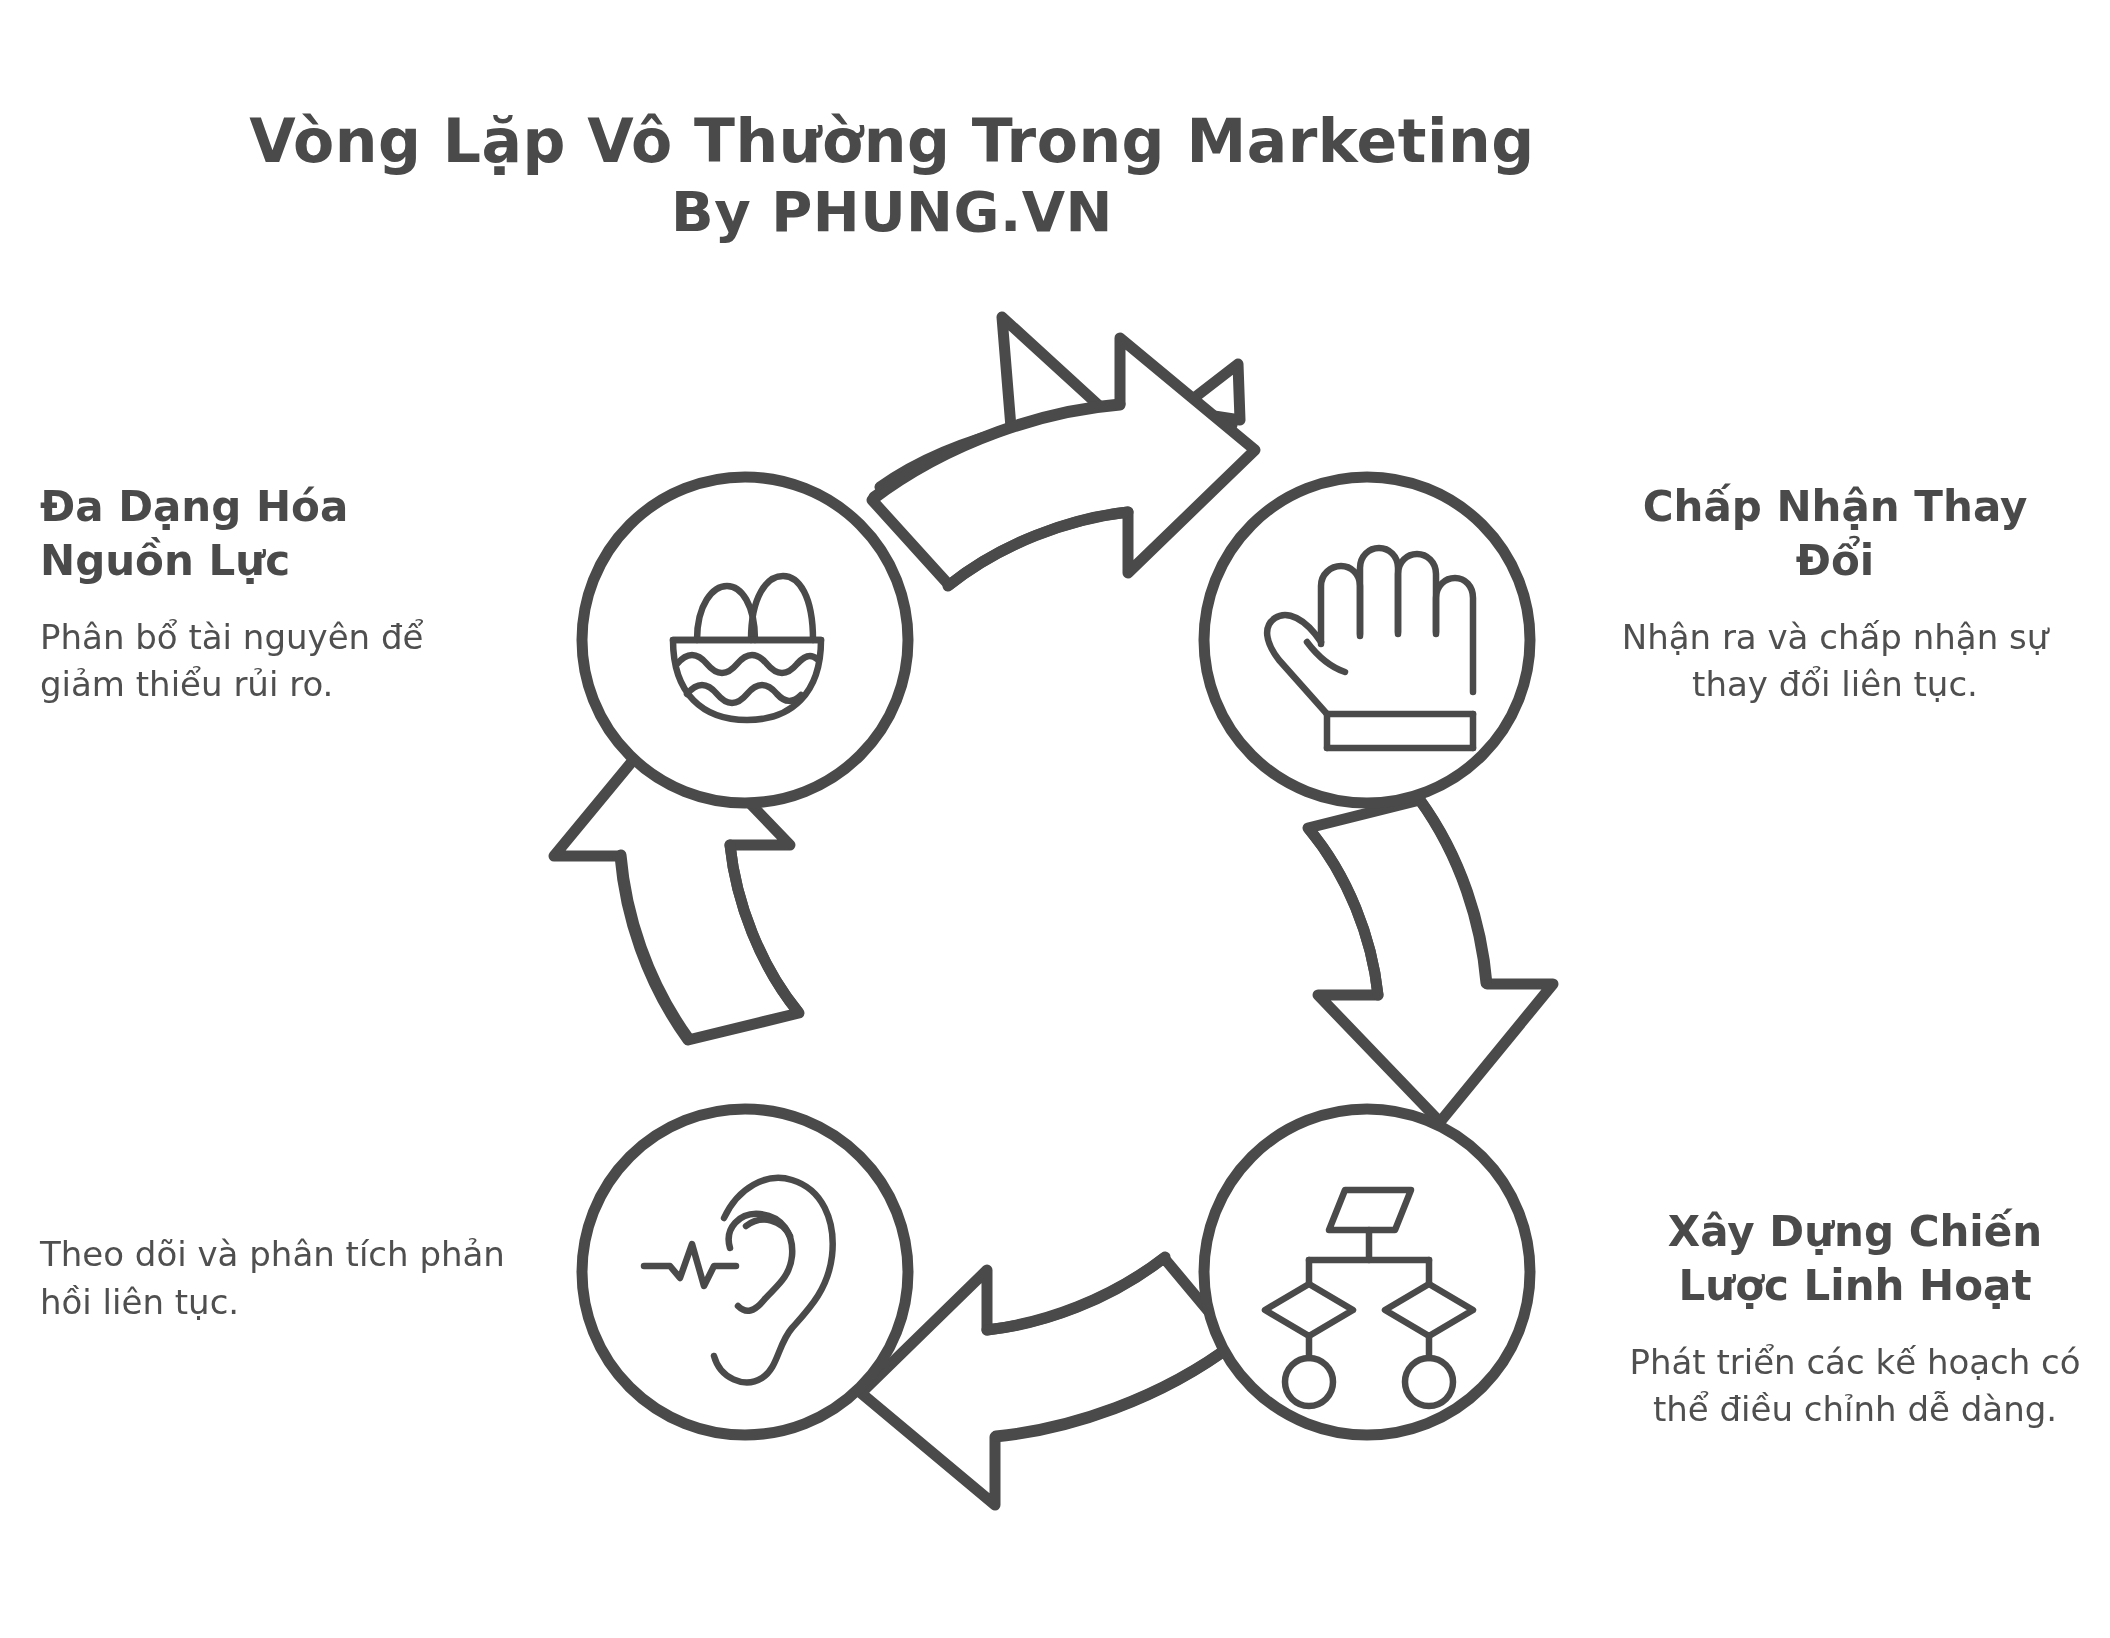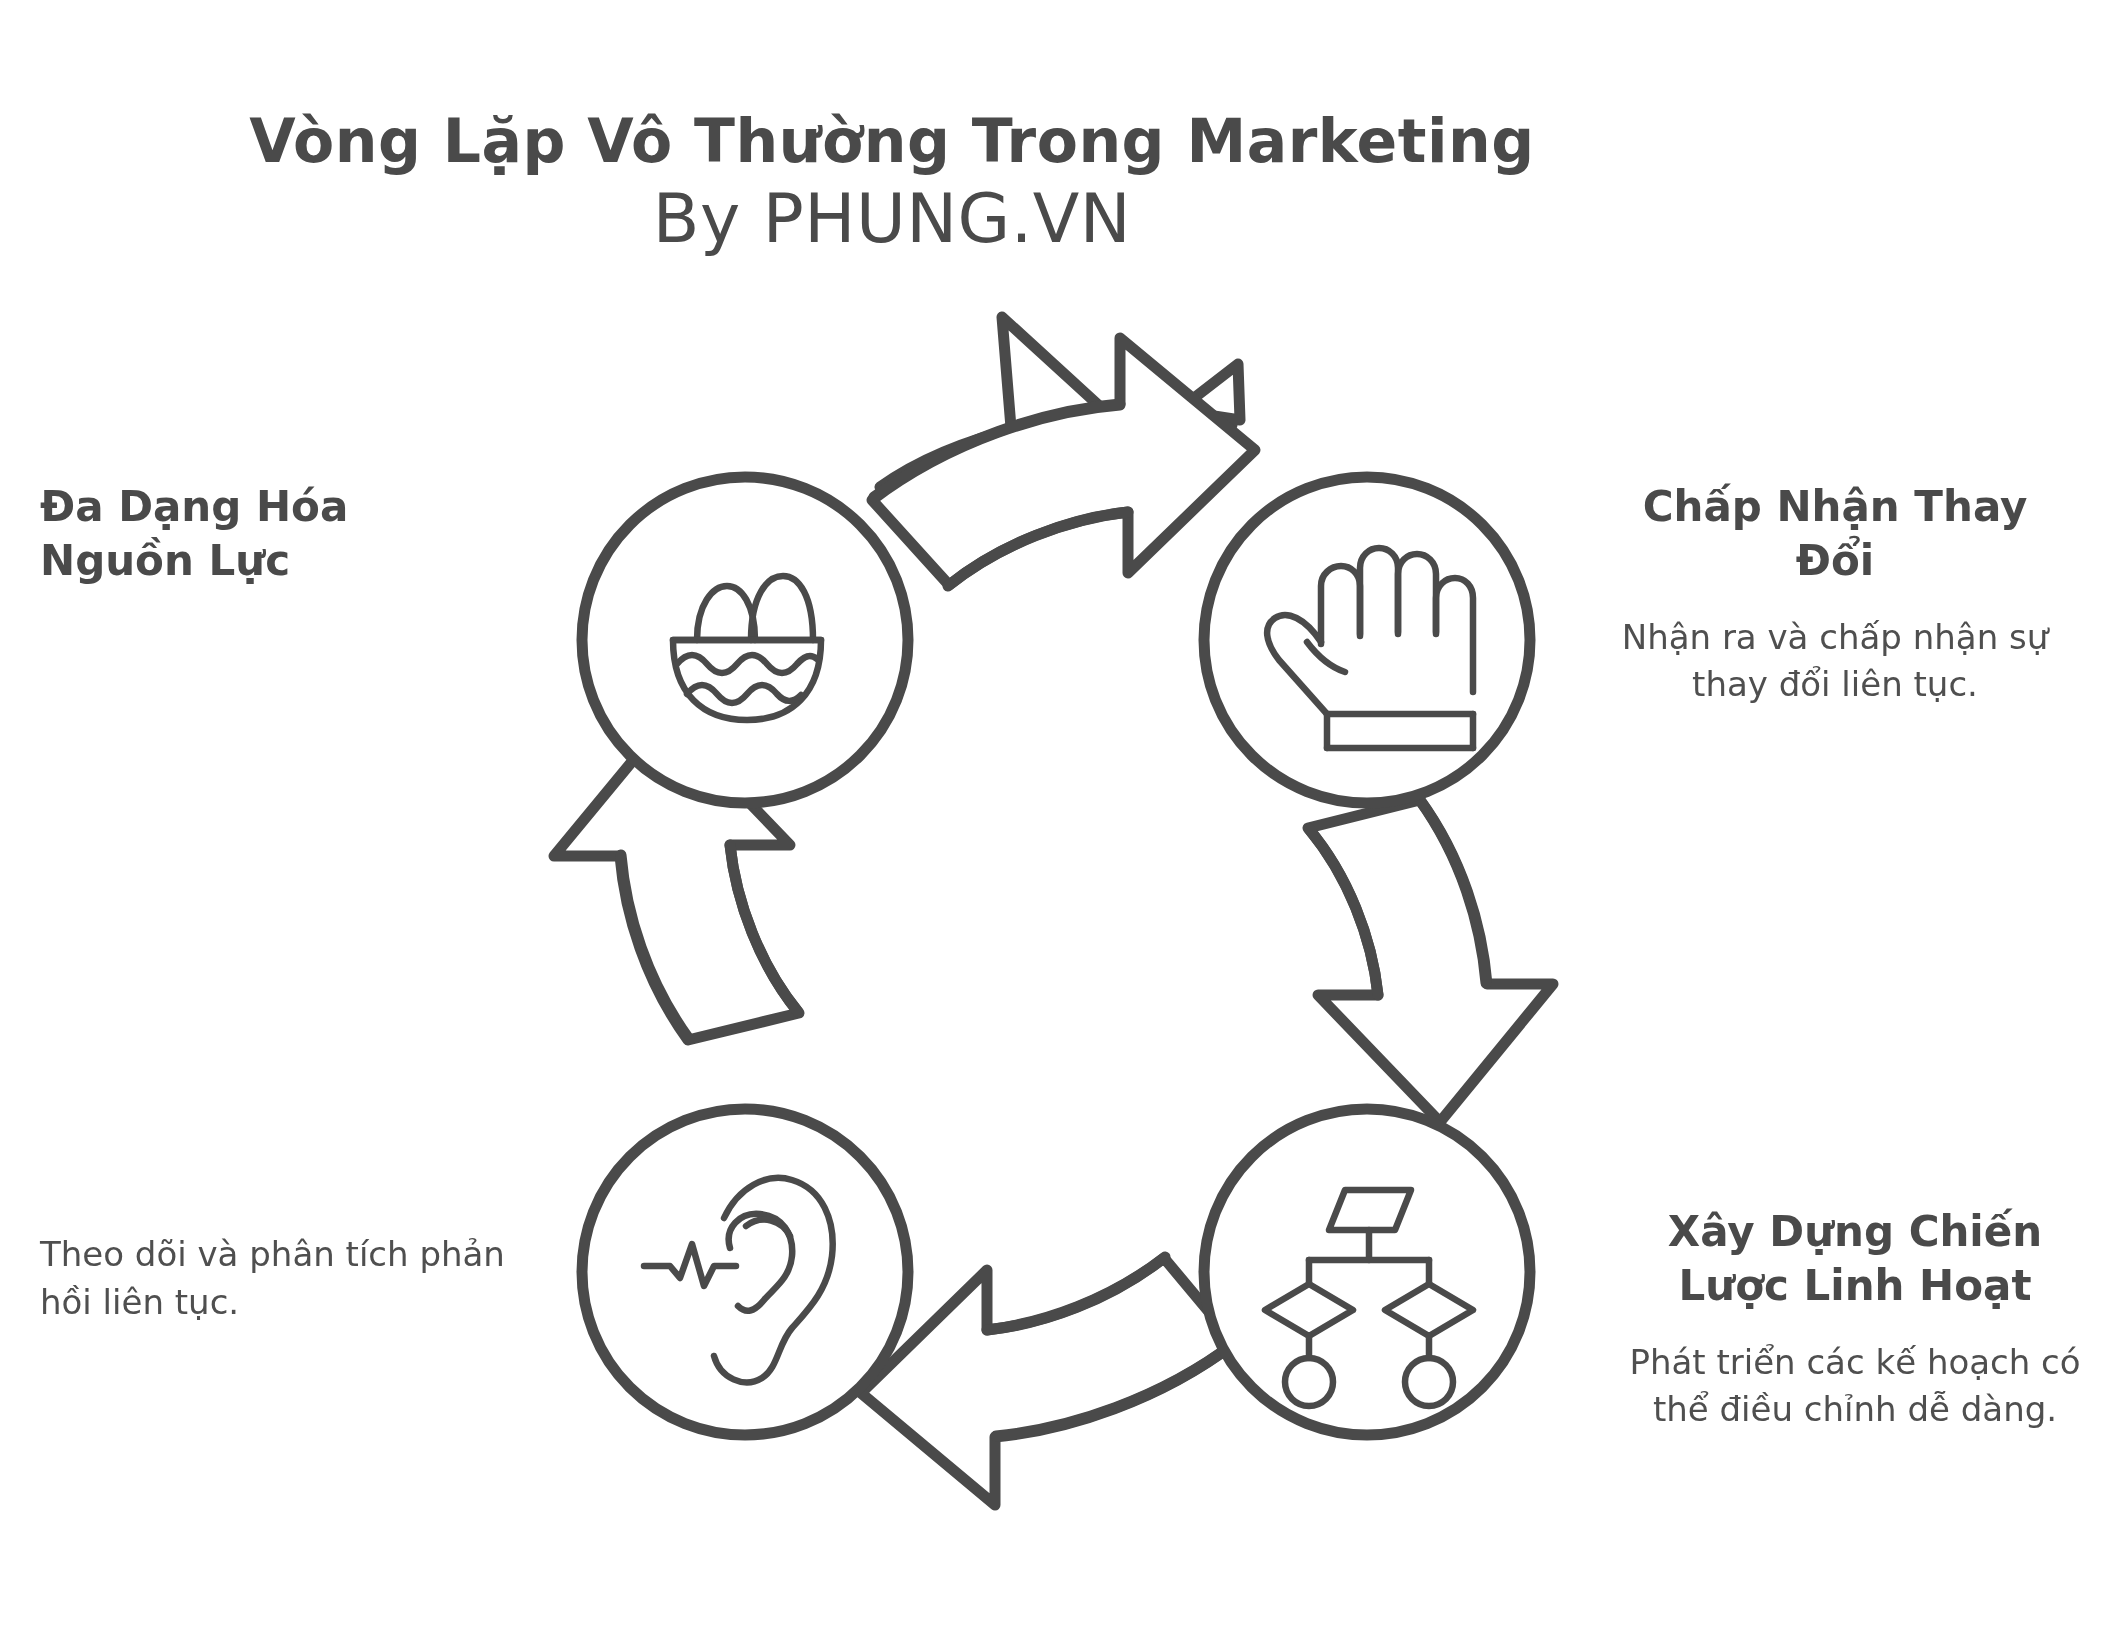--- a/index.html
+++ b/index.html
@@ -35,22 +35,22 @@
   .title-line1 {
     font-family: "DejaVu Sans", "Liberation Sans", sans-serif;
     font-size: 60px;
     font-weight: 700;
     letter-spacing: 0.5px;
     color: #4a4a4a;
     display: block;
   }
   .title-line2 {
     font-family: "DejaVu Sans", "Liberation Sans", sans-serif;
-    font-size: 68px;
-    font-weight: 400;
+    font-size: 56px;
+    font-weight: 700;
     letter-spacing: 0.5px;
     color: #4a4a4a;
     display: block;
     margin-top: 6px;
   }
 
   
   .node-text {
     position: absolute;
     width: 470px;
@@ -271,20 +271,21 @@
   </g>
 </svg>
 
 <div class="title-block">
   <span class="title-line1">Vòng Lặp Vô Thường Trong Marketing</span>
   <span class="title-line2">By PHUNG.VN</span>
 </div>
 
 <div class="node-text align-right" id="txt-top-left">
   <span class="nt-head">Đa Dạng Hóa Nguồn Lực</span>
+  <span class="nt-desc">Phân bổ tài nguyên để giảm thiểu rủi ro.</span>
 </div>
 
 <div class="node-text align-left" id="txt-top-right">
   <span class="nt-head">Chấp Nhận Thay Đổi</span>
   <span class="nt-desc">Nhận ra và chấp nhận sự thay đổi liên tục.</span>
 </div>
 
 <div class="node-text align-left" id="txt-bottom-right">
   <span class="nt-head">Xây Dựng Chiến Lược Linh Hoạt</span>
   <span class="nt-desc">Phát triển các kế hoạch có thể điều chỉnh dễ dàng.</span>

